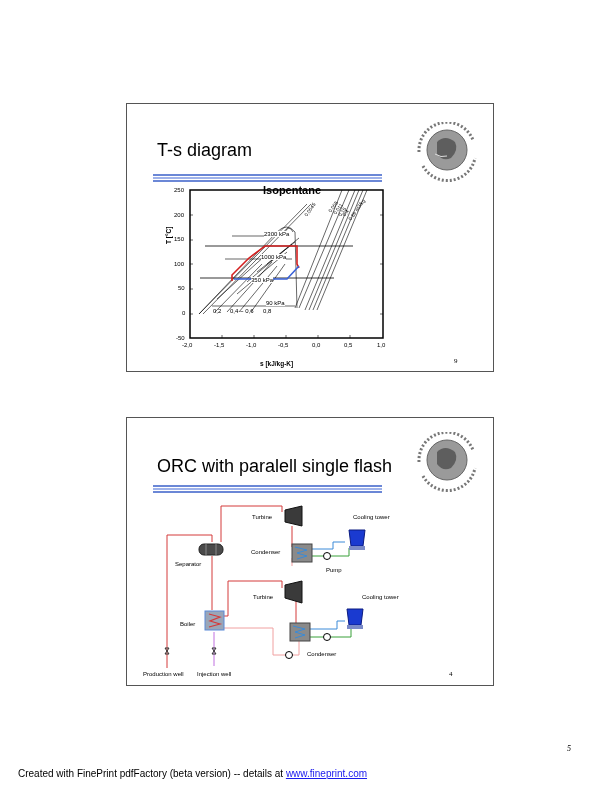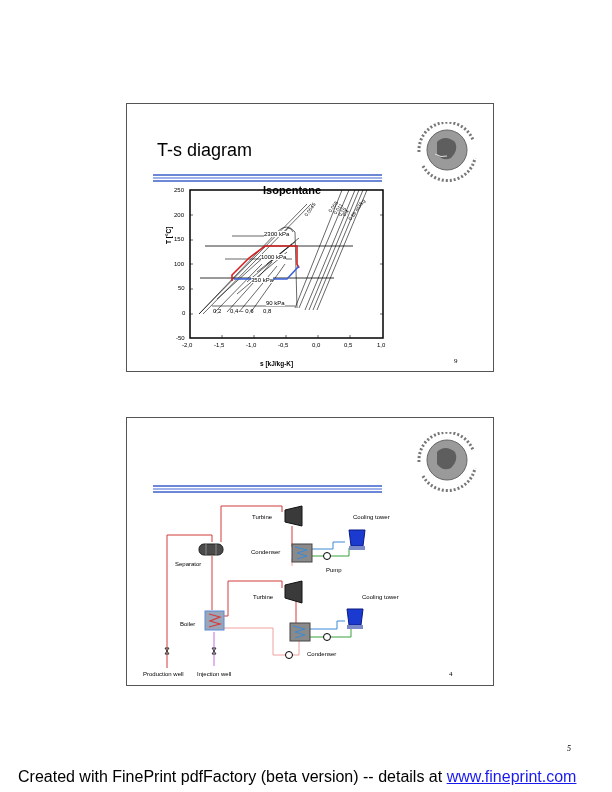--- a/index.html
+++ b/index.html
@@ -10,21 +10,21 @@
   .title{position:absolute;left:30px;top:36px;font-size:18px;color:#000;white-space:nowrap;}
   .slide2 .title{top:38px;}
   .rule{position:absolute;left:26px;top:70px;width:229px;height:9px;}
   .rule div{height:2px;background:#6b87d6;margin-bottom:1px;}
   .rule div.l{background:#9fb2ea;}
   .seal{position:absolute;left:282px;top:18px;width:72px;height:60px;}
   .pagenum{position:absolute;font-family:"Liberation Serif",serif;font-size:7px;color:#000;}
   .fig{position:absolute;left:0;top:0;}
   .lbl{position:absolute;font-size:6px;color:#000;white-space:nowrap;}
   .doc-page-num{position:absolute;left:567px;top:744px;font-family:"Liberation Serif",serif;font-style:italic;font-size:8px;}
-  .footer{position:absolute;left:18px;top:768px;font-size:16px;color:#000;white-space:nowrap;}
+  .footer{position:absolute;left:18px;top:768px;font-size:10px;color:#000;white-space:nowrap;}
   .footer a{color:#1a1aee;text-decoration:underline;}
 </style>
 </head>
 <body>
 
 <div class="slide slide1">
   <div class="title">T-s diagram</div>
   <div class="rule">
       <div></div>
       <div class="l"></div>
@@ -124,20 +124,21 @@
 
   <div class="lbl" style="left:176px;top:110px;font-size:5px;transform:rotate(-55deg);transform-origin:left top;">0,0045</div>
   <div class="lbl" style="left:200px;top:106px;font-size:5px;transform:rotate(-55deg);transform-origin:left top;">0,005</div>
   <div class="lbl" style="left:205px;top:108px;font-size:5px;transform:rotate(-55deg);transform-origin:left top;">0,011</div>
   <div class="lbl" style="left:210px;top:110px;font-size:5px;transform:rotate(-55deg);transform-origin:left top;">0,15</div>
   <div class="lbl" style="left:214px;top:110px;font-size:5px;transform:rotate(-55deg);transform-origin:left top;">0,4</div>
   <div class="lbl" style="left:220px;top:114px;font-size:5px;transform:rotate(-55deg);transform-origin:left top;">0,89 m3/kg</div>
 </div>
 
 <div class="slide slide2">
+  <div class="title">ORC with paralell single flash</div>
   <div class="rule" style="top:67px;">
       <div></div>
       <div class="l"></div>
       <div></div>
     </div>
   <svg class="seal" style="top:14px;" viewBox="0 0 72 60">
     <circle cx="38" cy="28" r="20" fill="#9a9a9a"></circle>
     <circle cx="38" cy="28" r="20" fill="none" stroke="#666" stroke-width="1"></circle>
     <path d="M28 20 q8 -8 18 0 q4 8 -4 16 q-8 4 -14 -4z" fill="#5e5e5e"></path>
     <path d="M10 30 A28 28 0 0 1 64 18" fill="none" stroke="#777" stroke-width="3" stroke-dasharray="2 2"></path>

